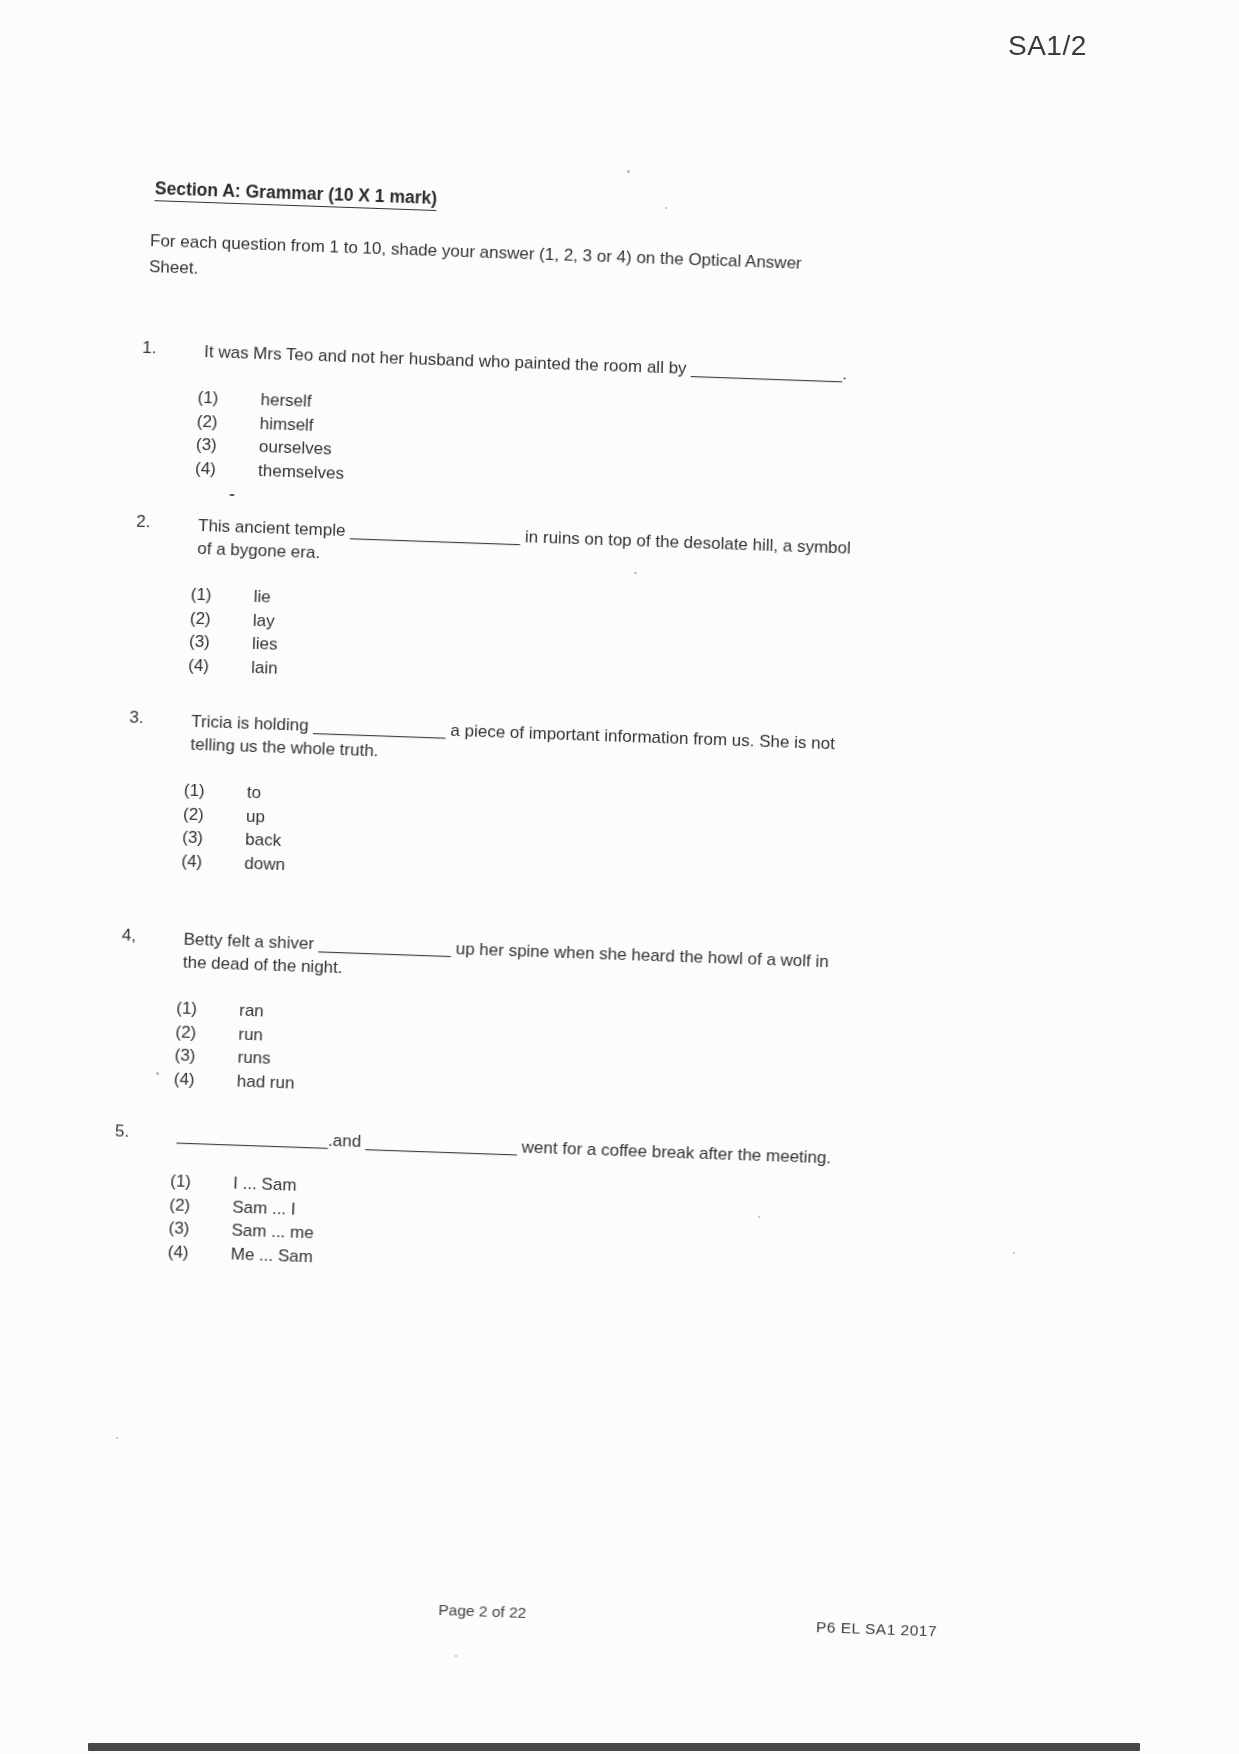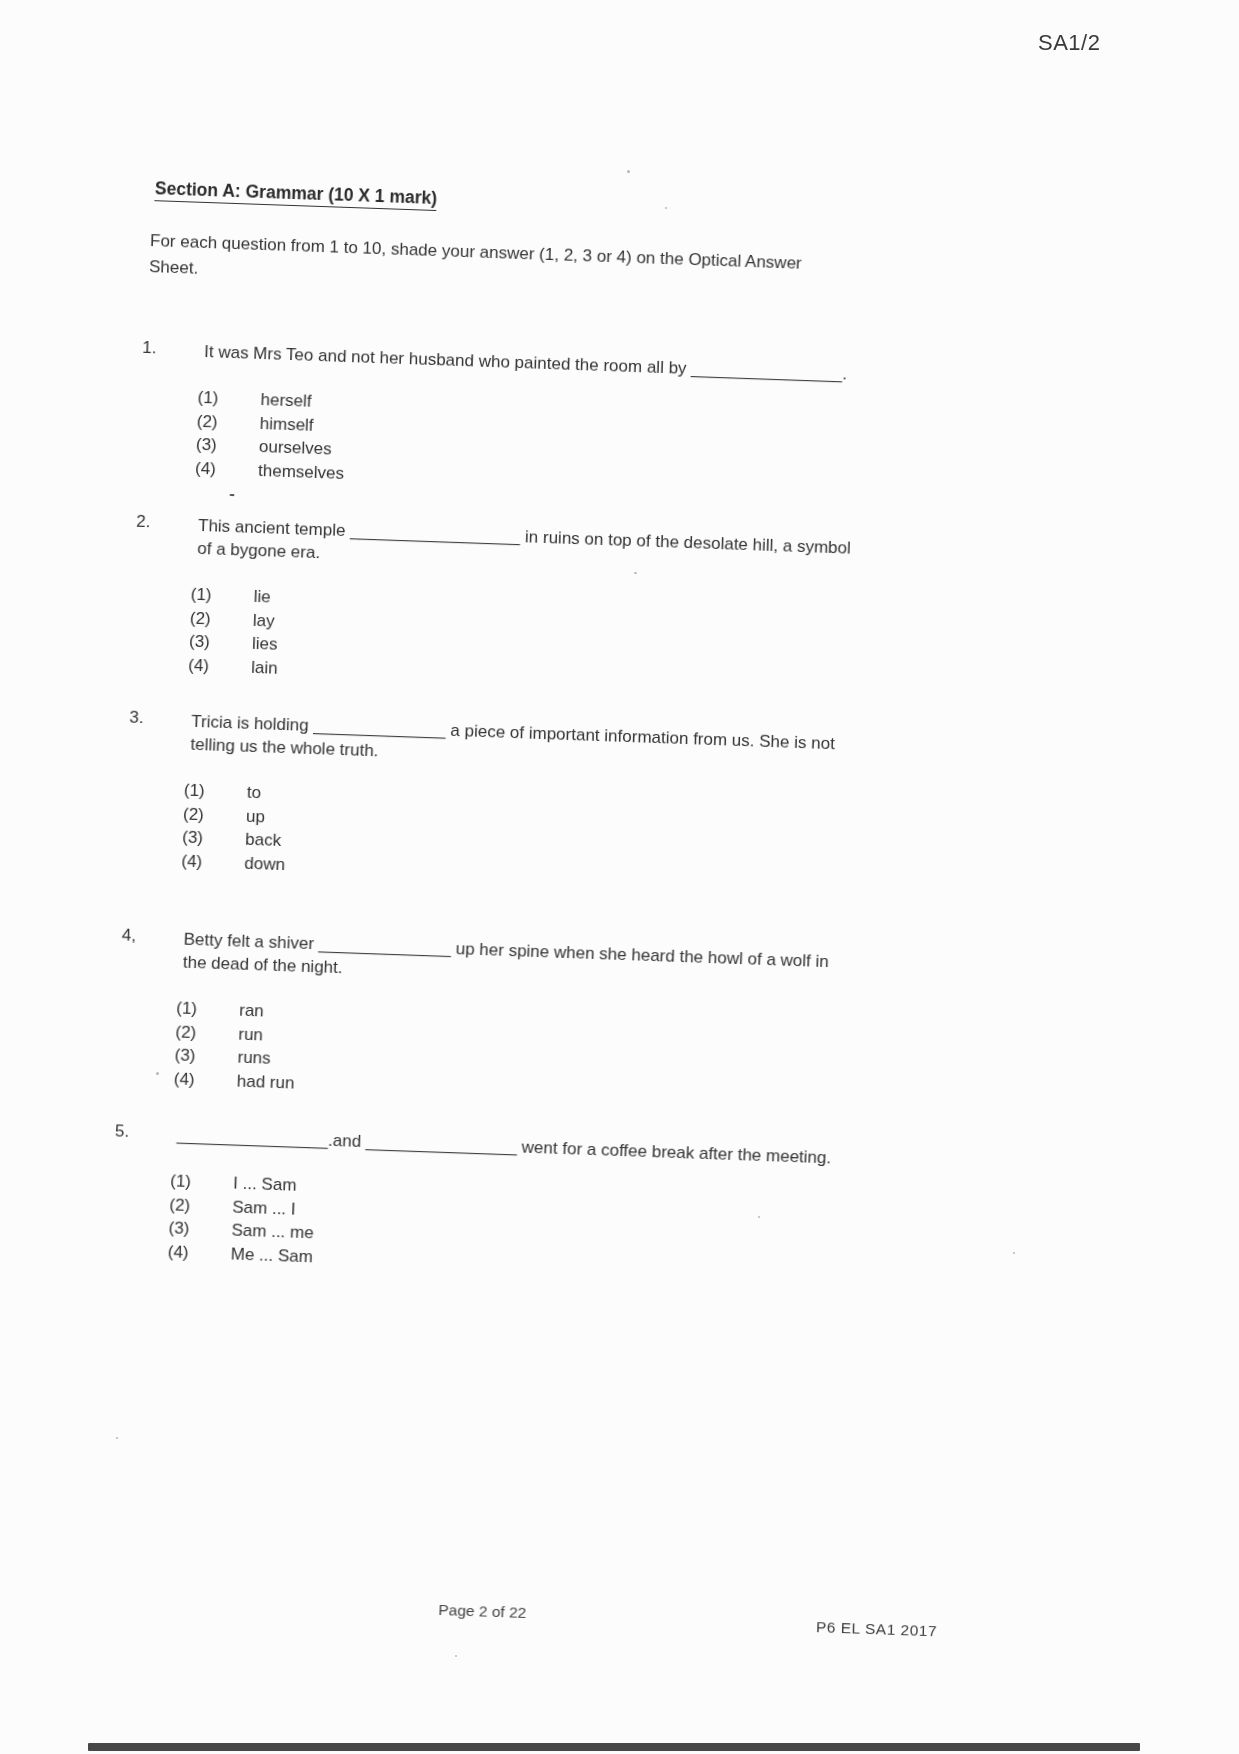--- a/index.html
+++ b/index.html
@@ -18,25 +18,24 @@
     position: absolute;
     inset: 0;
     transform: rotate(2deg);
     transform-origin: 150px 185px;
     filter: blur(0.3px);
   }
   .corner-label {
     position: absolute;
     left: 1008px;
     top: 30px;
-    font-size: 22px;
+    font-size: 28px;
     letter-spacing: 0.5px;
     color: #3a3a3a;
     filter: blur(0.2px);
-    margin-left: 30px;
   }
   .heading {
     position: absolute;
     left: 155px;
     top: 178px;
     font-weight: bold;
     font-size: 17.5px;
     color: #2b2b2b;
     white-space: nowrap;
   }

